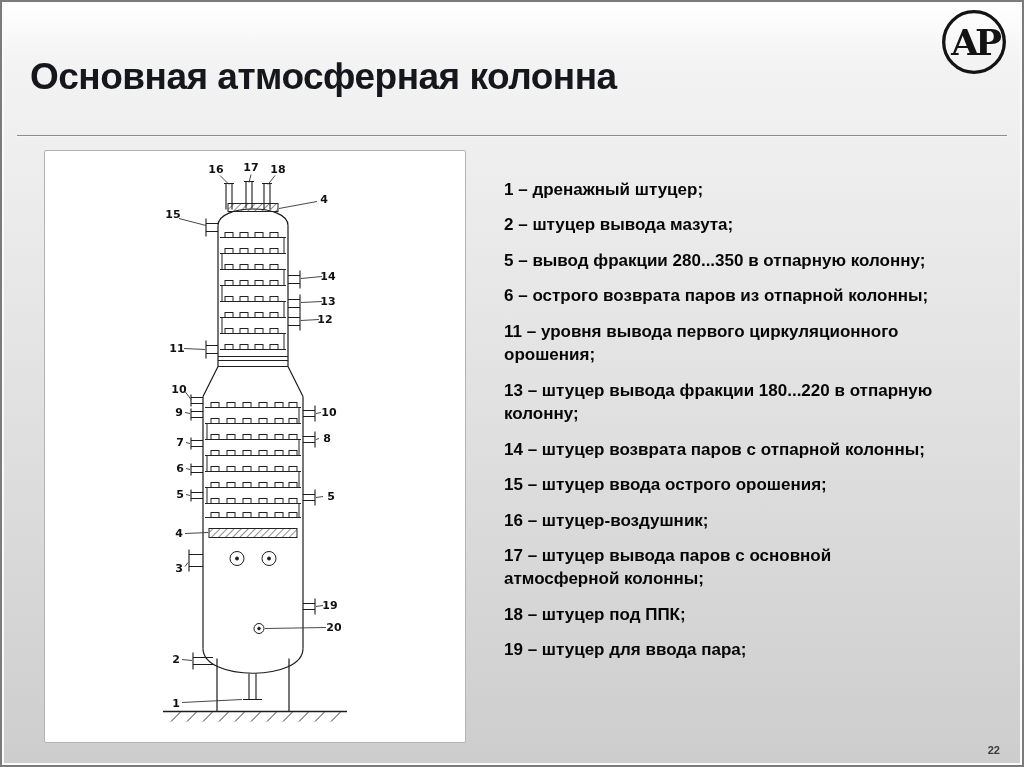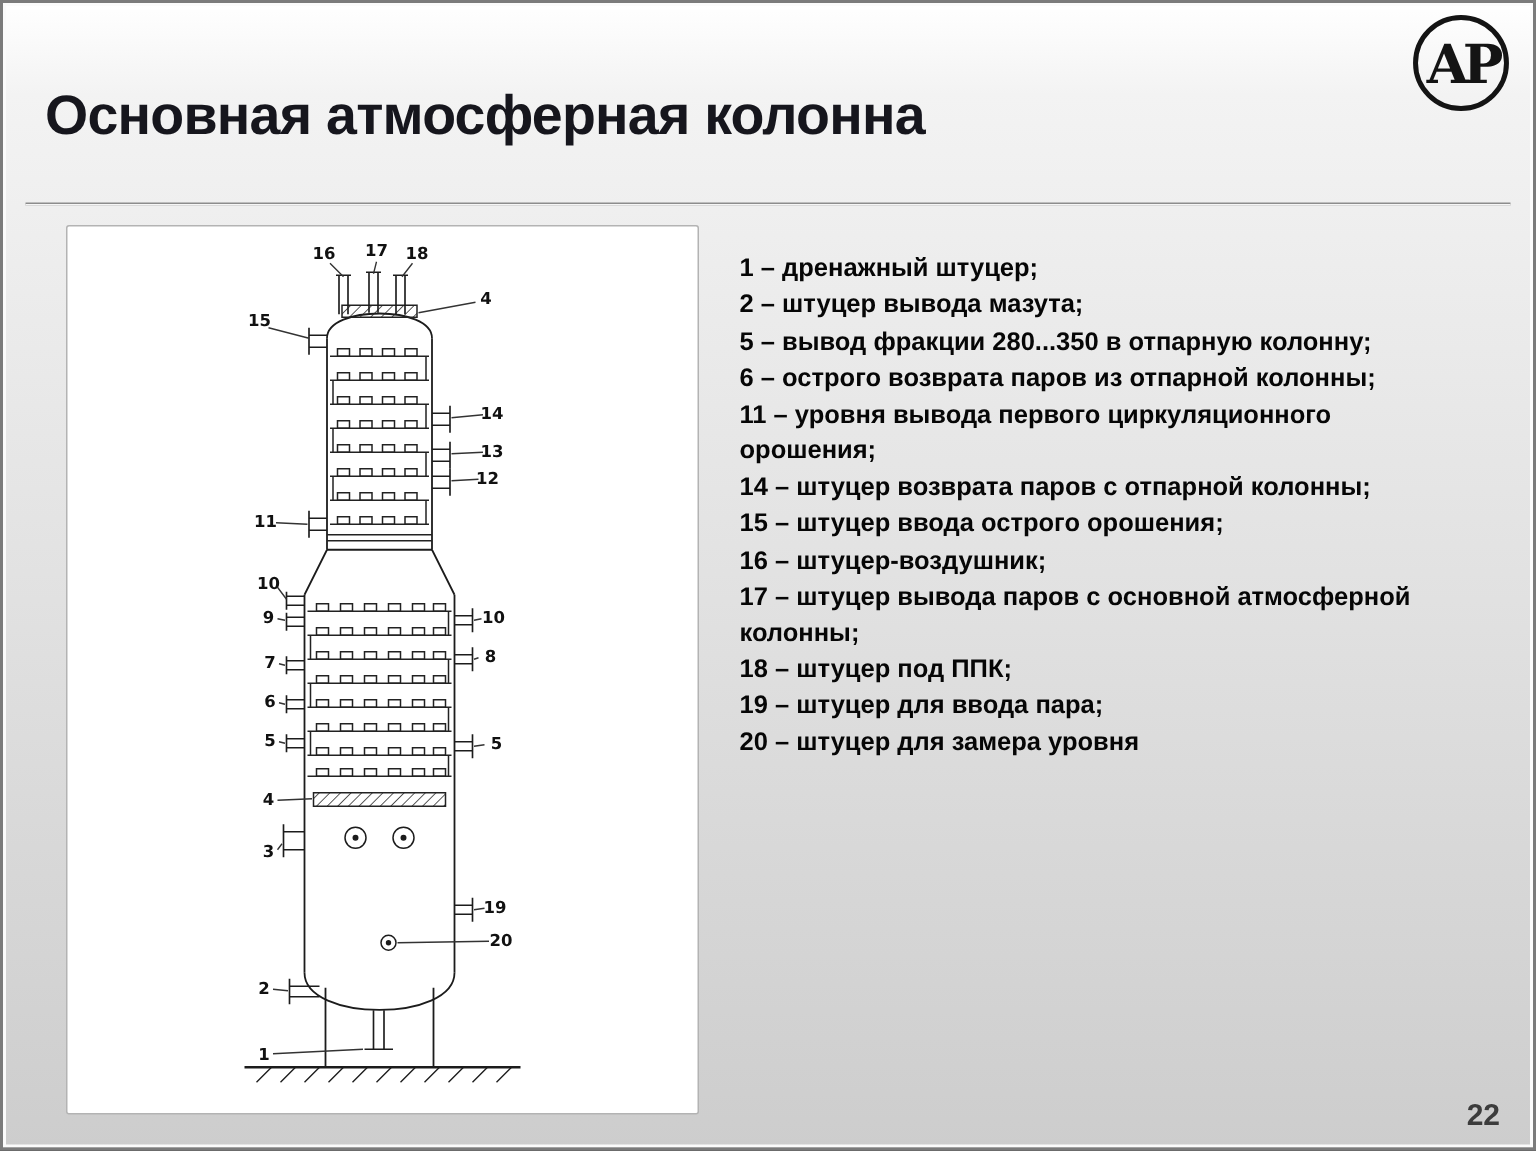--- a/index.html
+++ b/index.html
@@ -24,24 +24,24 @@
   .logo{position:absolute;top:4px;right:12px;width:72px;height:72px;}
   .diagram-panel{
     position:absolute;left:42px;top:148px;width:420px;height:591px;
     background:#ffffff;border:1px solid #b3b3b3;border-radius:2px;
   }
   .diagram-panel svg{display:block;width:100%;height:100%;}
   .legend{
     position:absolute;left:490px;top:164px;width:455px;
     color:#060606;font-size:17px;line-height:1.38;font-weight:bold;
   }
-  .legend-item{margin:1px;}
+  .legend-item{margin:12px;}
   .page-number{
     position:absolute;right:22px;bottom:9px;
-    font-size:20px;font-weight:bold;color:#3c3c3c;
+    font-size:11px;font-weight:bold;color:#3c3c3c;
   }
 </style>
 </head>
 <body>
 
 <div class="slide">
 
   <svg class="logo" viewBox="0 0 76 76">
     <circle cx="38" cy="38" r="32" fill="none" stroke="#141414" stroke-width="3.5"></circle>
     <text x="38" y="52" text-anchor="middle" font-family="DejaVu Serif, serif" font-size="38" font-weight="bold" letter-spacing="-5" fill="#141414">АР</text>
@@ -201,30 +201,30 @@
 
 
       <div class="legend-item"><span>5</span> <span>– вывод фракции 280...350 в отпарную колонну;</span></div>
 
       <div class="legend-item"><span>6</span> <span>– острого возврата паров из отпарной колонны;</span></div>
 
 
       <div class="legend-item"><span>11</span> <span>– уровня вывода первого циркуляционного орошения;</span></div>
 
 
+      <div class="legend-item"><span>13</span> <span>– штуцер вывода фракции 180...220 в отпарную колонну;</span></div>
 
       <div class="legend-item"><span>14</span> <span>– штуцер возврата паров с отпарной колонны;</span></div>
 
       <div class="legend-item"><span>15</span> <span>– штуцер ввода острого орошения;</span></div>
 
       <div class="legend-item"><span>16</span> <span>– штуцер-воздушник;</span></div>
 
       <div class="legend-item"><span>17</span> <span>– штуцер вывода паров с основной атмосферной колонны;</span></div>
 
       <div class="legend-item"><span>18</span> <span>– штуцер под ППК;</span></div>
 
       <div class="legend-item"><span>19</span> <span>– штуцер для ввода пара;</span></div>
 
-      <div class="legend-item"><span>20</span> <span>– штуцер для замера уровня</span></div>
     </div>
 
   <div class="page-number">22</div>
 </div>
 
 </body></html>

